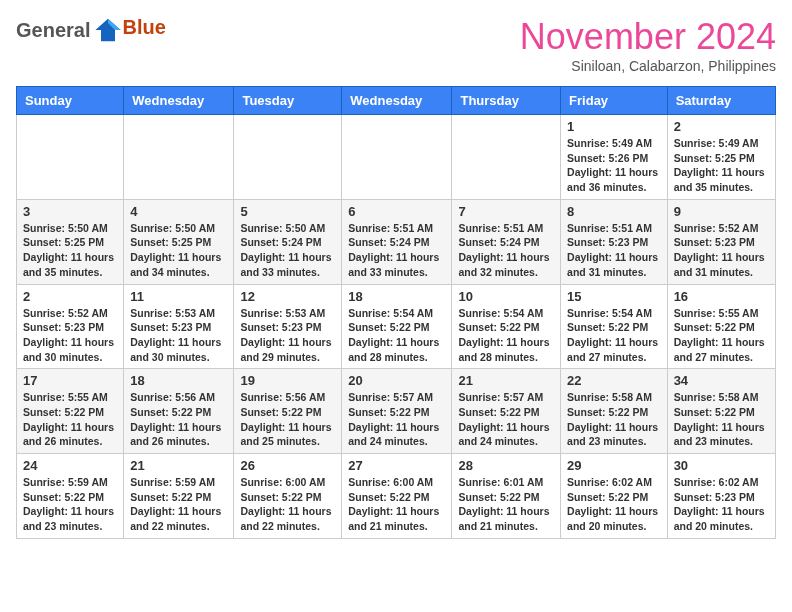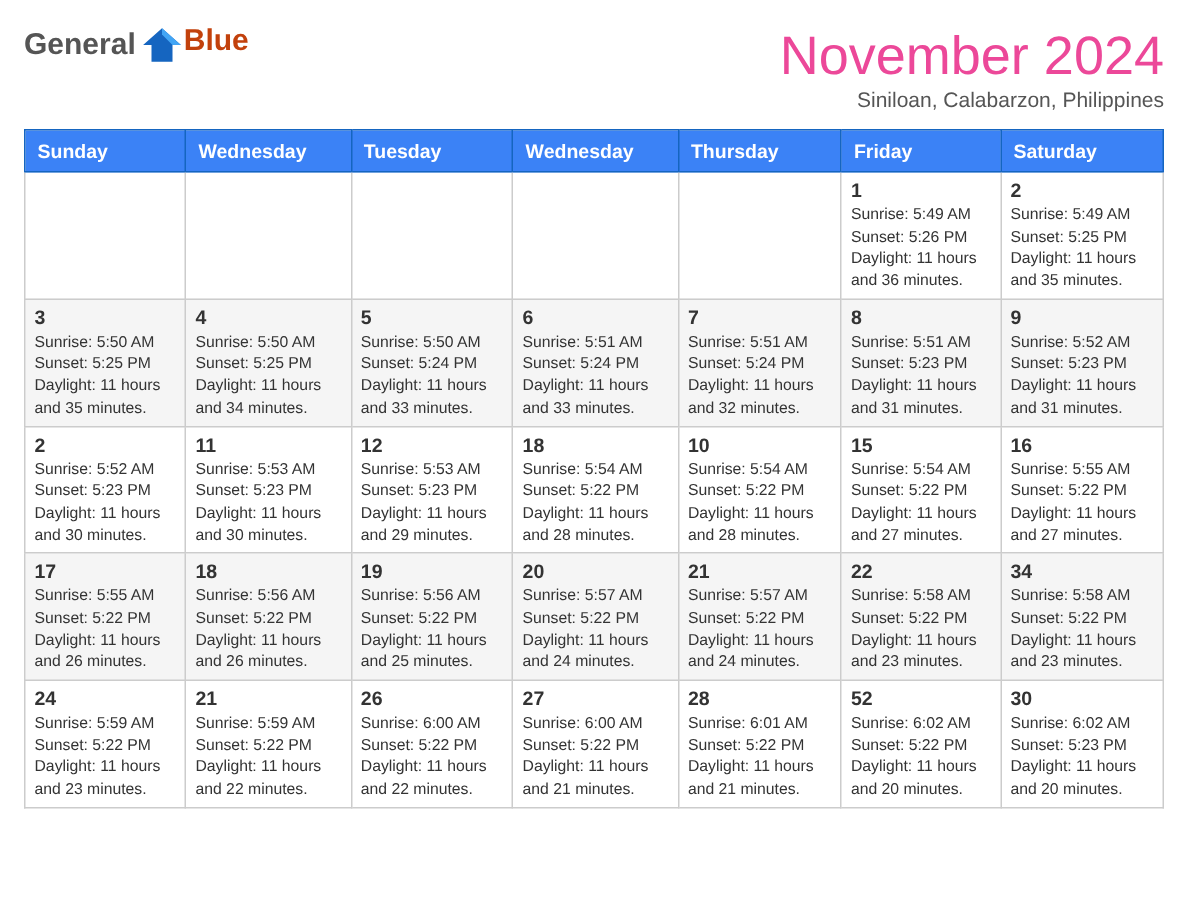--- a/index.html
+++ b/index.html
@@ -75,20 +75,21 @@
     .day-num {
       font-size: 13px;
       font-weight: bold;
       display: block;
       margin-bottom: 2px;
     }
     .day-info {
       font-size: 10.5px;
       line-height: 1.4;
       color: #333;
+      font-weight: bold;
     }
     .empty-cell {
       background: #fff !important;
     }
   </style>
 </head>
 <body>
 
 <div class="header">
   <div class="logo">
@@ -298,21 +299,21 @@
 Sunset: 5:22 PM
 Daylight: 11 hours and 21 minutes.</div>
         </td>
         <td>
           <span class="day-num">28</span>
           <div class="day-info">Sunrise: 6:01 AM
 Sunset: 5:22 PM
 Daylight: 11 hours and 21 minutes.</div>
         </td>
         <td>
-          <span class="day-num">52</span>
+          <span class="day-num">29</span>
           <div class="day-info">Sunrise: 6:02 AM
 Sunset: 5:22 PM
 Daylight: 11 hours and 20 minutes.</div>
         </td>
         <td>
           <span class="day-num">30</span>
           <div class="day-info">Sunrise: 6:02 AM
 Sunset: 5:23 PM
 Daylight: 11 hours and 20 minutes.</div>
         </td>

